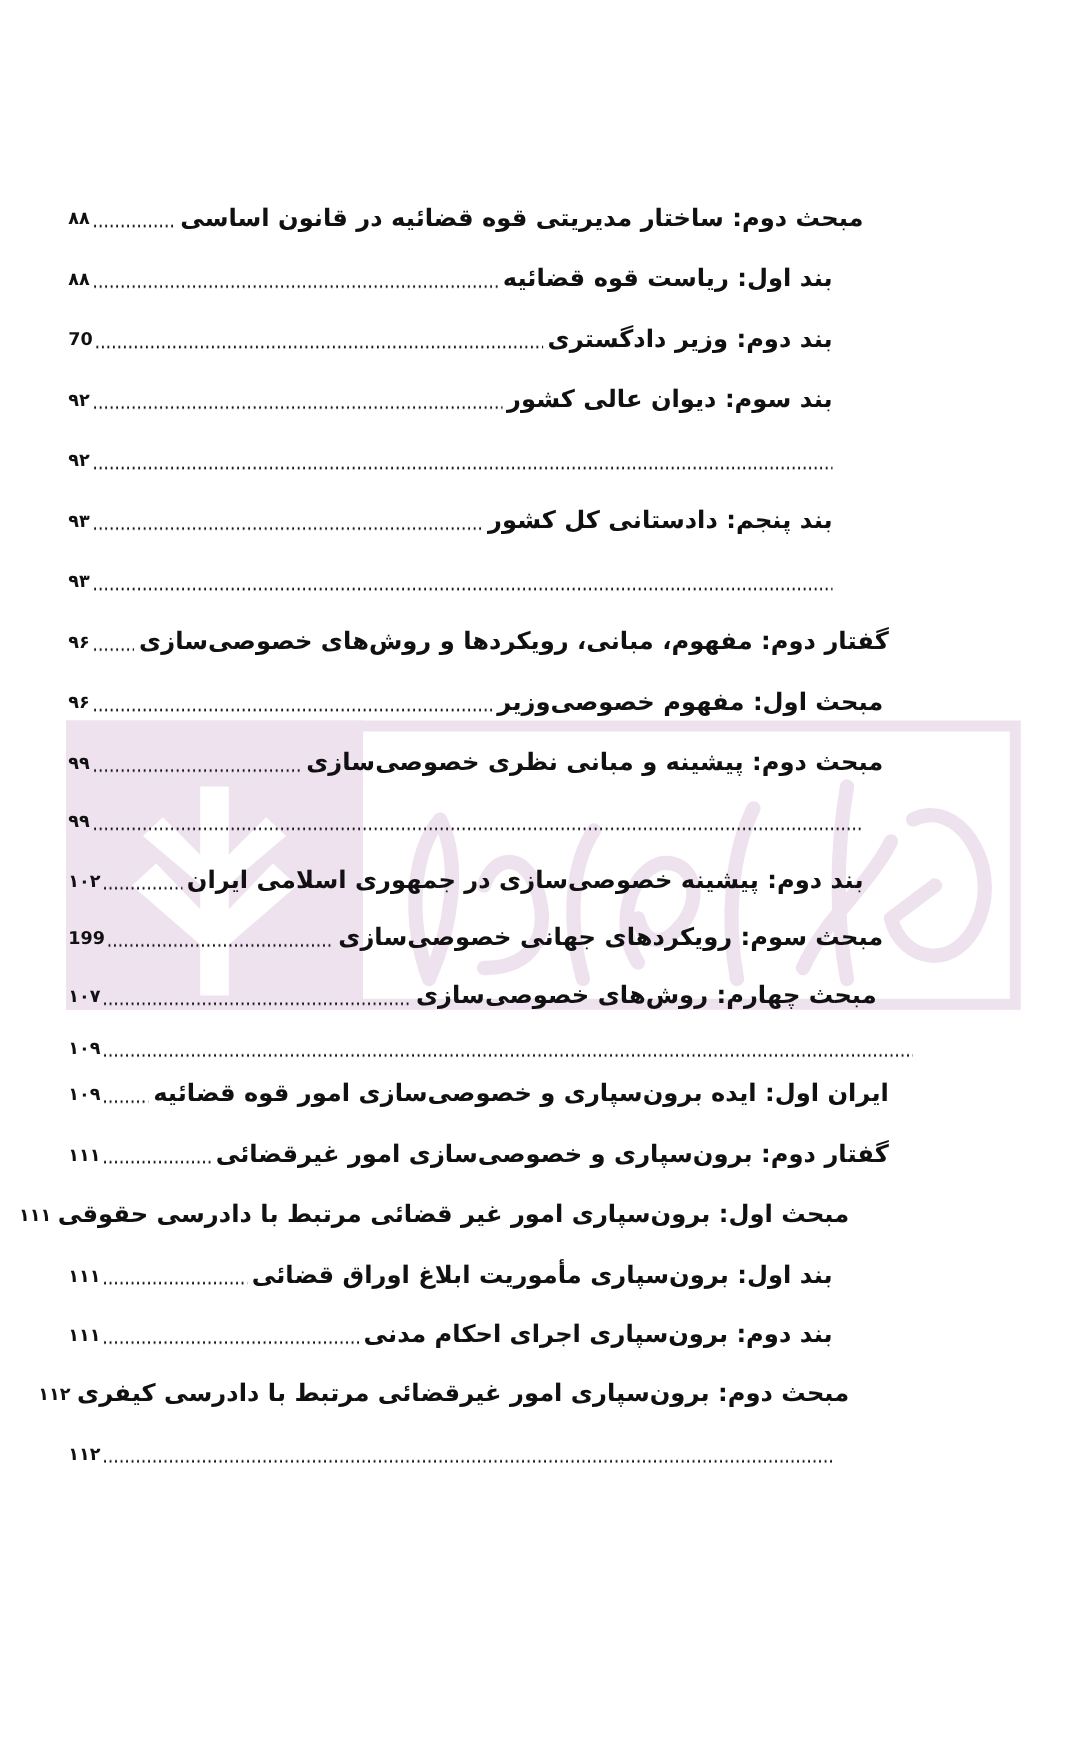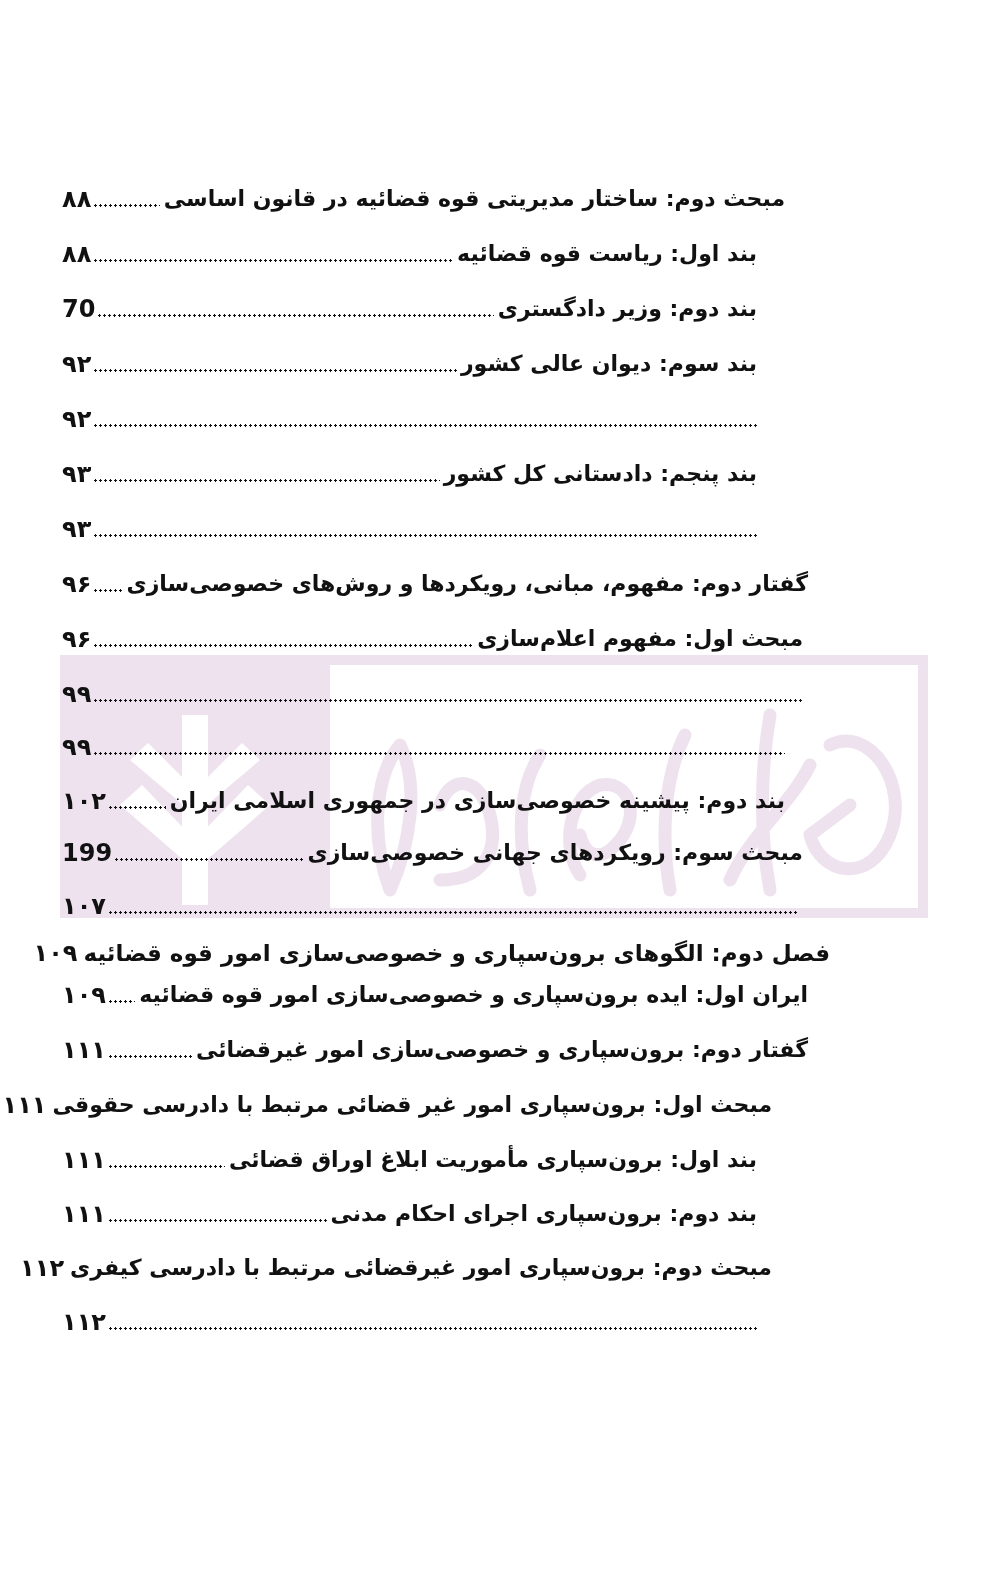--- a/index.html
+++ b/index.html
@@ -80,21 +80,21 @@
     height: 3px;
     background-image: radial-gradient(circle, #111 1.1px, transparent 1.3px);
     background-size: 5px 3px;
     background-repeat: repeat-x;
   }
   .entry .page {
     flex: 0 0 auto;
     direction: ltr;
     padding-right: 2px;
     font-weight: bold;
-    font-size: 24px;
+    font-size: 16px;
   }
   .entry.fasl { font-size: 23px; font-weight: 900; }
   .entry.normal { font-weight: bold; }
 </style>
 </head>
 <body>
 
 <div class="watermark">
   <div class="wm-left">
     <svg width="270" height="263" viewBox="0 0 270 263">
@@ -154,48 +154,49 @@
     <div class="entry normal" style="top: 504px; width: 695px;">
       <span class="leader"></span>
       <span class="page">۹۳</span>
     </div>
     <div class="entry normal" style="top: 559px; width: 746px;">
       <span class="title">گفتار دوم: مفهوم، مبانی، رویکردها و روش‌های خصوصی‌سازی</span>
       <span class="leader"></span>
       <span class="page">۹۶</span>
     </div>
     <div class="entry normal" style="top: 614px; width: 741px;">
-      <span class="title">مبحث اول: مفهوم اعلام‌سازی</span>
+      <span class="title">مبحث اول: مفهوم خصوصی‌وزیر</span>
       <span class="leader"></span>
       <span class="page">۹۶</span>
     </div>
     <div class="entry normal" style="top: 669px; width: 741px;">
+      <span class="title">مبحث دوم: پیشینه و مبانی نظری خصوصی‌سازی</span>
       <span class="leader"></span>
       <span class="page">۹۹</span>
     </div>
     <div class="entry normal" style="top: 722px; width: 723px;">
       <span class="leader"></span>
       <span class="page">۹۹</span>
     </div>
     <div class="entry normal" style="top: 776px; width: 723px;">
       <span class="title">بند دوم: پیشینه خصوصی‌سازی در جمهوری اسلامی ایران</span>
       <span class="leader"></span>
       <span class="page">۱۰۲</span>
     </div>
     <div class="entry normal" style="top: 828px; width: 741px;">
       <span class="title">مبحث سوم: رویکردهای جهانی خصوصی‌سازی</span>
       <span class="leader"></span>
       <span class="page">199</span>
     </div>
     <div class="entry normal" style="top: 881px; width: 735px;">
+      <span class="title">مبحث چهارم: روش‌های خصوصی‌سازی</span>
       <span class="leader"></span>
       <span class="page">۱۰۷</span>
     </div>
     <div class="entry fasl" style="top: 928px; width: 768px;">
-      <span class="title">فصل دوم: الگوهای برون‌سپاری و خصوصی‌سازی امور قوه قضائیه</span>
       <span class="leader"></span>
       <span class="page">۱۰۹</span>
     </div>
     <div class="entry normal" style="top: 970px; width: 746px;">
       <span class="title">ایران اول: ایده برون‌سپاری و خصوصی‌سازی امور قوه قضائیه</span>
       <span class="leader"></span>
       <span class="page">۱۰۹</span>
     </div>
     <div class="entry normal" style="top: 1025px; width: 746px;">
       <span class="title">گفتار دوم: برون‌سپاری و خصوصی‌سازی امور غیرقضائی</span>

